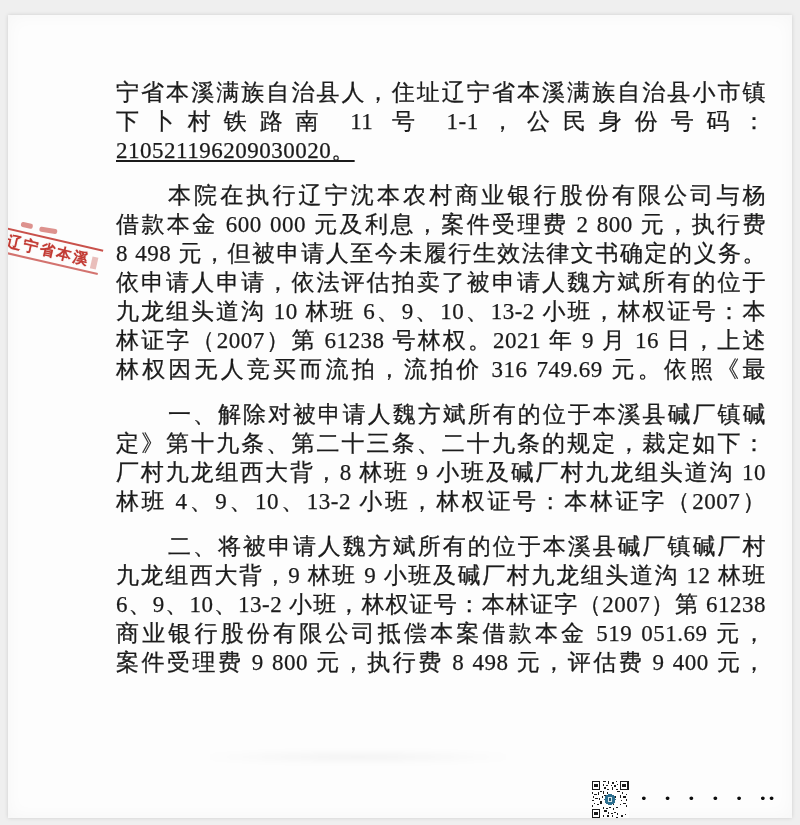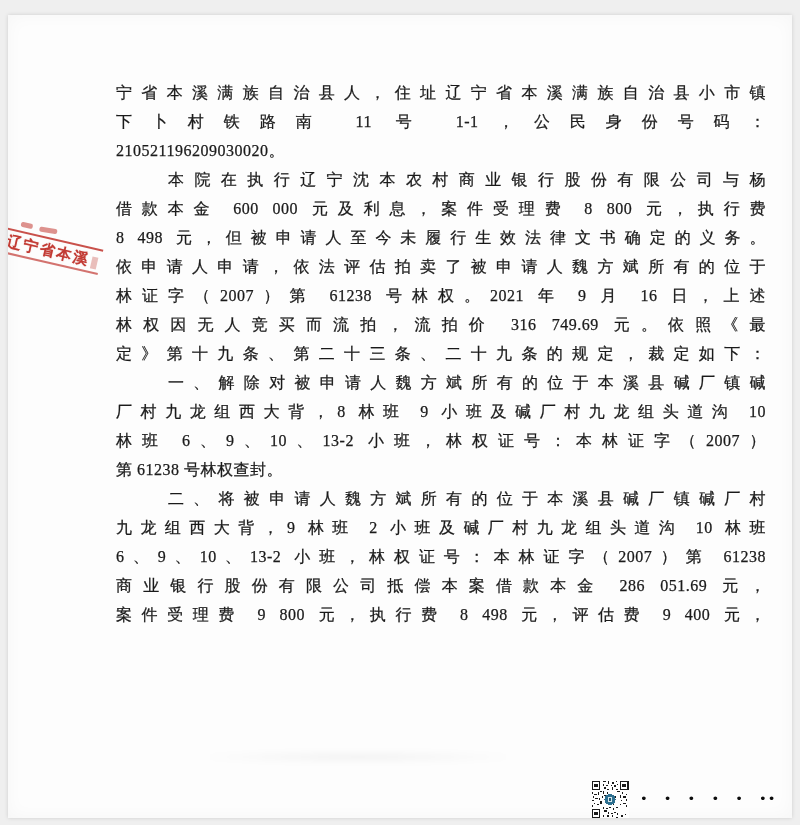--- a/index.html
+++ b/index.html
@@ -10,27 +10,27 @@
   }
   .frame{position:relative;width:800px;height:825px;background:#efefef;}
   .paper{
     position:absolute;left:8px;top:15px;width:784px;height:803px;
     background:#fdfdfd;overflow:hidden;
     box-shadow:0 0 4px rgba(0,0,0,.14), inset 0 0 18px rgba(0,0,0,.03);
   }
   
   .textblock{position:absolute;left:108px;top:63px;width:650px;}
   .line{
-    font-size:16px;line-height:29px;color:#1b1b1b;
+    font-size:23px;line-height:29px;color:#1b1b1b;
     text-align:justify;text-align-last:justify;
     letter-spacing:.5px;
     -webkit-text-stroke:.25px #1b1b1b;
   }
-  .line.natural{text-align-last:left;}
-  .line.indent{text-indent:52px;}
+  .line.natural{text-align-last:left;text-decoration:underline;}
+  .line.indent{text-indent:52px;margin-top:16px;}
   
   .stamp{
     position:absolute;left:-2px;top:203px;width:120px;
     transform:rotate(13deg);transform-origin:0 0;
     pointer-events:none;
   }
   .stamp-marks{display:flex;gap:7px;margin:0 0 3px 16px;height:6px;}
   .stamp-marks i{display:block;width:12px;height:5px;background:rgba(194,58,51,.55);border-radius:2px;}
   .stamp-marks i:last-child{width:18px;transform:rotate(-4deg);}
   .stamp-band{
@@ -68,34 +68,34 @@
           <i></i>
         </div>
       <div class="stamp-band"><span>辽宁省本溪</span><span class="stamp-frag"></span></div>
     </div>
 
     <div class="textblock">
       <div class="line">宁省本溪满族自治县人，住址辽宁省本溪满族自治县小市镇</div>
       <div class="line">下卜村铁路南 11 号 1-1，公民身份号码：</div>
       <div class="line natural">210521196209030020。</div>
       <div class="line indent">本院在执行辽宁沈本农村商业银行股份有限公司与杨</div>
-      <div class="line">借款本金 600 000 元及利息，案件受理费 8 800 元，执行费</div>
+      <div class="line">借款本金 600 000 元及利息，案件受理费 2 800 元，执行费</div>
       <div class="line">8 498 元，但被申请人至今未履行生效法律文书确定的义务。</div>
       <div class="line">依申请人申请，依法评估拍卖了被申请人魏方斌所有的位于</div>
+      <div class="line">九龙组头道沟 10 林班 6、9、10、13-2 小班，林权证号：本</div>
       <div class="line">林证字（2007）第 61238 号林权。2021 年 9 月 16 日，上述</div>
       <div class="line">林权因无人竞买而流拍，流拍价 316 749.69 元。依照《最</div>
+      <div class="line indent">一、解除对被申请人魏方斌所有的位于本溪县碱厂镇碱</div>
       <div class="line">定》第十九条、第二十三条、二十九条的规定，裁定如下：</div>
-      <div class="line indent">一、解除对被申请人魏方斌所有的位于本溪县碱厂镇碱</div>
       <div class="line">厂村九龙组西大背，8 林班 9 小班及碱厂村九龙组头道沟 10</div>
-      <div class="line">林班 6、9、10、13-2 小班，林权证号：本林证字（2007）</div>
-      <div class="line natural">第 61238 号林权查封。</div>
+      <div class="line">林班 4、9、10、13-2 小班，林权证号：本林证字（2007）</div>
       <div class="line indent">二、将被申请人魏方斌所有的位于本溪县碱厂镇碱厂村</div>
-      <div class="line">九龙组西大背，9 林班 2 小班及碱厂村九龙组头道沟 10 林班</div>
+      <div class="line">九龙组西大背，9 林班 9 小班及碱厂村九龙组头道沟 12 林班</div>
       <div class="line">6、9、10、13-2 小班，林权证号：本林证字（2007）第 61238</div>
-      <div class="line">商业银行股份有限公司抵偿本案借款本金 286 051.69 元，</div>
+      <div class="line">商业银行股份有限公司抵偿本案借款本金 519 051.69 元，</div>
       <div class="line">案件受理费 9 800 元，执行费 8 498 元，评估费 9 400 元，</div>
     </div>
 
     <div class="smudge"></div>
 
     <svg class="qr" viewBox="0 0 29 29" shape-rendering="crispEdges" xmlns="http://www.w3.org/2000/svg">
       <rect width="29" height="29" fill="#ffffff"></rect>
       <g fill="#1a1a1a">
 
         <rect x="0" y="0" width="7" height="7"></rect>

